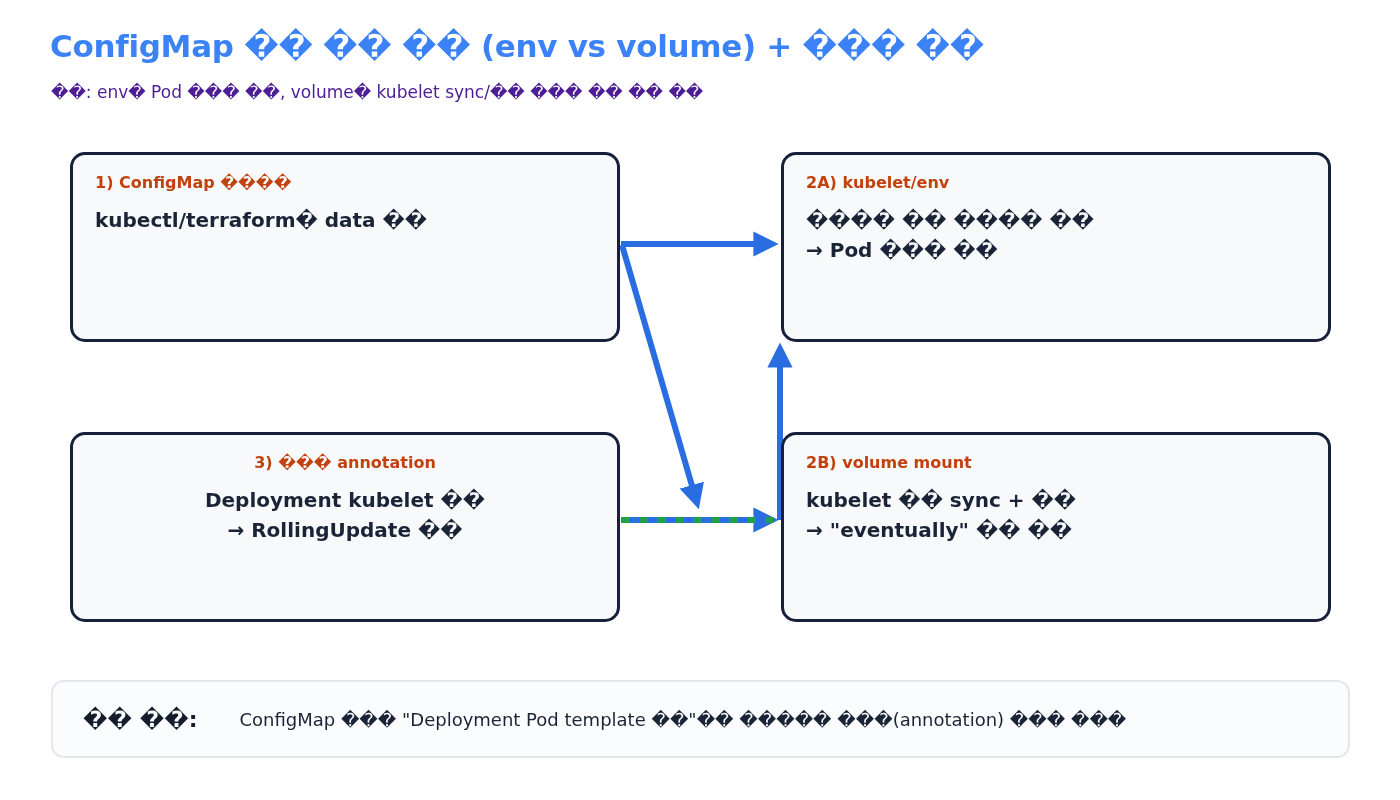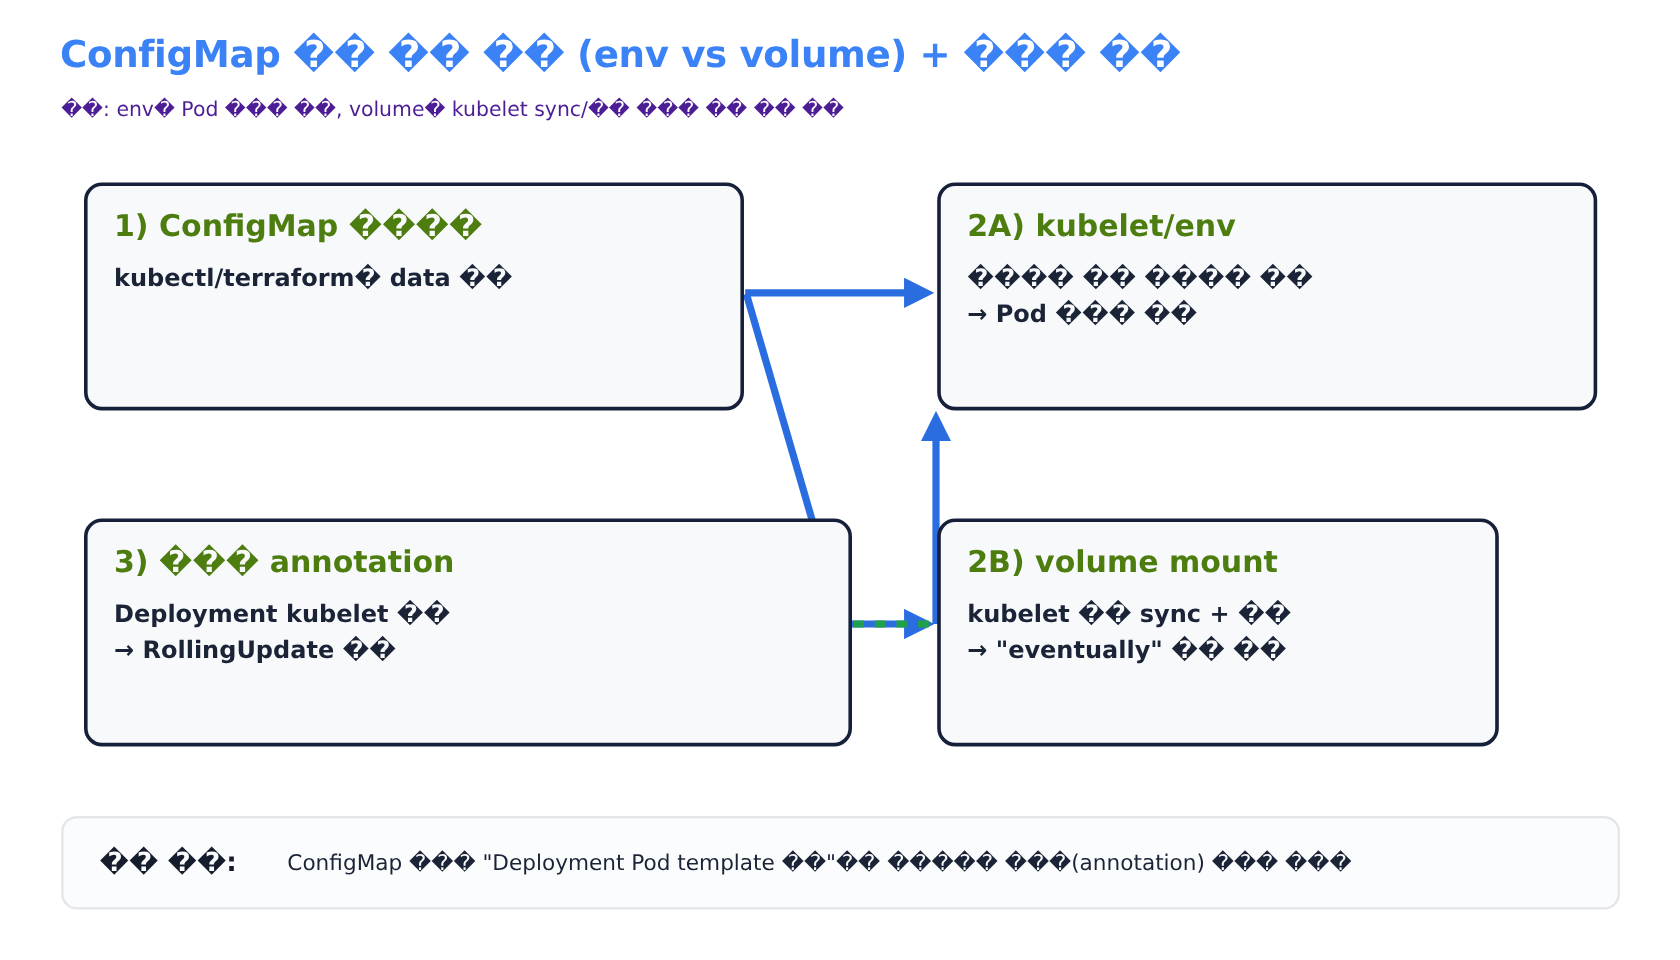--- a/index.html
+++ b/index.html
@@ -54,40 +54,40 @@
   
   .node {
     position: absolute;
     box-sizing: border-box;
     background: #f7f9fb;
     border: 3px solid #16203a;
     border-radius: 15px;
     padding: 18px 22px 14px 22px;
   }
   .node-title {
-    font-size: 25px;
+    font-size: 16px;
     font-weight: 700;
-    color: #4d7c0f;
+    color: #c2410c;
     line-height: 1.25;
     margin: 0 0 12px 0;
     white-space: nowrap;
   }
   .node-body {
     font-size: 20px;
     font-weight: 700;
     color: #1b2437;
     line-height: 1.5;
     margin: 0;
     white-space: pre-line;
   }
 
   #node-configmap-change { left: 70px;  top: 152px; width: 550px; height: 190px; }
   #node-envfrom-env      { left: 781px; top: 152px; width: 550px; height: 190px; }
-  #node-checksum-annotation { left: 70px;  top: 432px; width: 640px; height: 190px; }
-  #node-volume-mount     { left: 781px; top: 432px; width: 468px; height: 190px; }
+  #node-checksum-annotation { left: 70px;  top: 432px; width: 550px; height: 190px; text-align: center; }
+  #node-volume-mount     { left: 781px; top: 432px; width: 550px; height: 190px; }
 
   
   #footer-note {
     position: absolute;
     left: 51px;
     top: 680px;
     width: 1299px;
     height: 78px;
     box-sizing: border-box;
     background: #fbfcfd;

